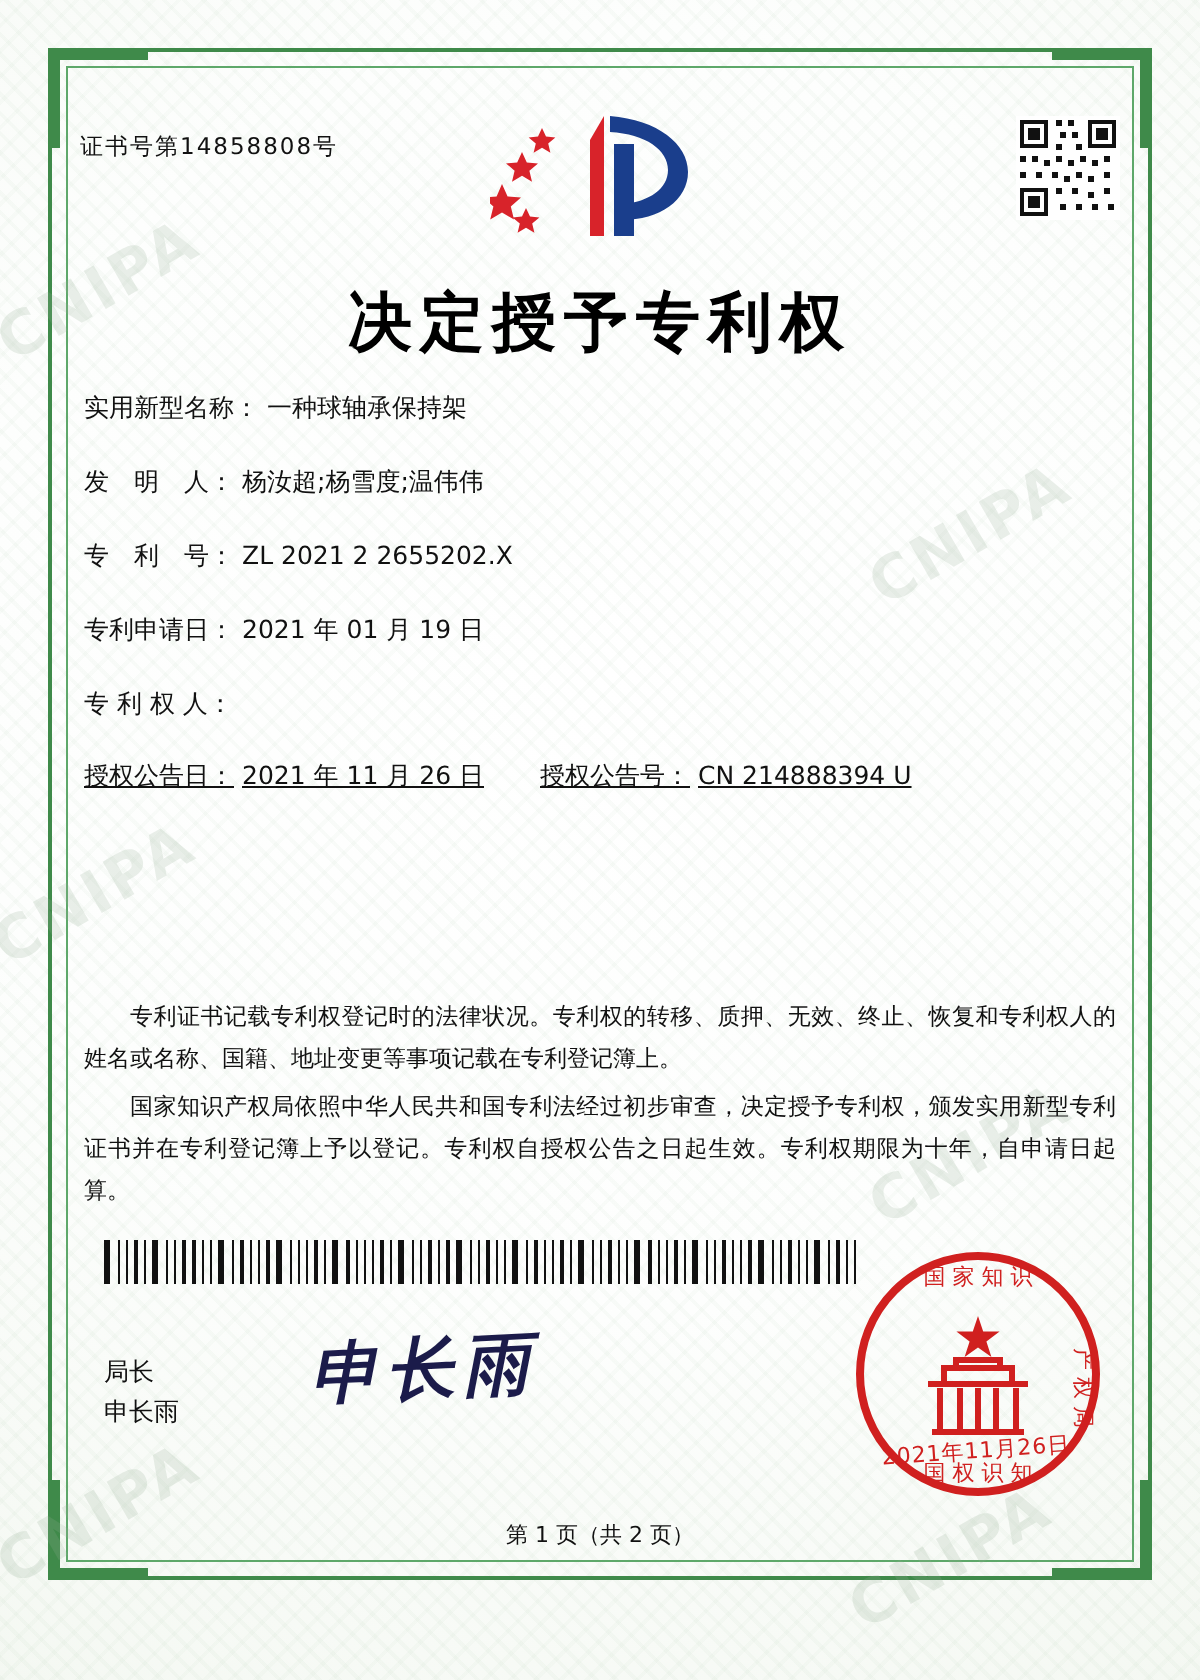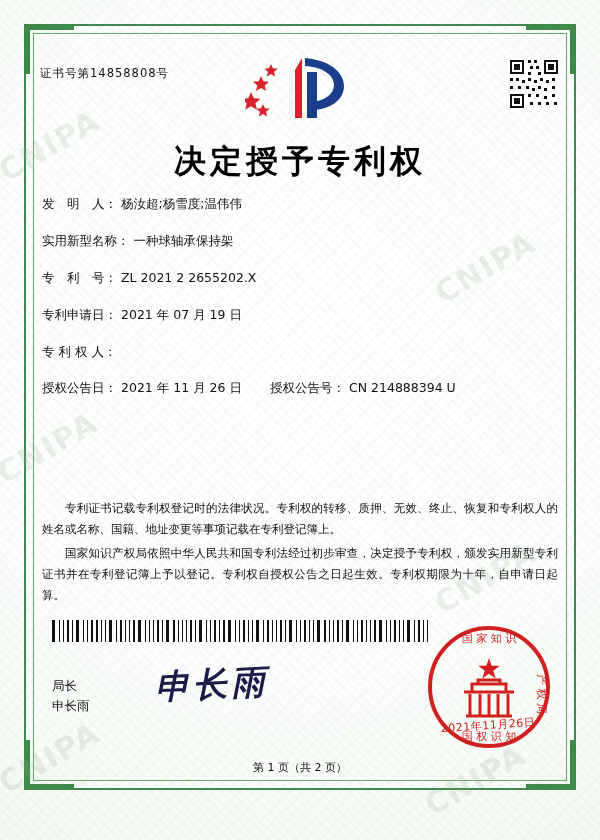--- a/index.html
+++ b/index.html
@@ -68,21 +68,21 @@
     position:absolute;left:0;right:0;top:140px;
     text-align:center;
     font-family:"DejaVu Serif","Liberation Serif",serif;
     font-size:32px;font-weight:bold;color:#000;letter-spacing:4px;
   }
 
   .fields{position:absolute;left:42px;right:42px;top:196px;font-size:12.5px;color:#111;}
   .frow{display:flex;align-items:flex-start;margin-bottom:20px;line-height:1.35;}
   .flabel{white-space:pre;flex:0 0 auto;}
   .fvalue{margin-left:4px;}
-  .frow-split{display:flex;margin-bottom:8px;}
+  .frow-split{display:flex;margin-bottom:8px;text-decoration:underline;}
   .frow-split .left{flex:0 0 228px;}
   .frow-split .right{flex:1;}
 
   .para{
     position:absolute;left:42px;right:42px;top:498px;
     font-size:11.5px;color:#111;line-height:1.85;text-align:justify;
   }
   .para p{margin:0 0 2px 0;text-indent:2em;}
 
   .barcode{position:absolute;left:52px;top:620px;height:22px;display:flex;align-items:flex-end;}
@@ -192,34 +192,34 @@
         <rect x="38" y="44" width="3" height="3"></rect>
           <rect x="46" y="44" width="3" height="3"></rect>
       </g>
     </svg>
   </div>
 
   <div class="doc-title">决定授予专利权</div>
 
   <div class="fields">
     <div class="frow">
+      <span class="flabel">实用新型名称：</span>
+      <span class="fvalue">一种球轴承保持架</span>
+    </div>
+    <div class="frow">
       <span class="flabel">发　明　人：</span>
       <span class="fvalue">杨汝超;杨雪度;温伟伟</span>
-    </div>
-    <div class="frow">
-      <span class="flabel">实用新型名称：</span>
-      <span class="fvalue">一种球轴承保持架</span>
     </div>
     <div class="frow">
       <span class="flabel">专　利　号：</span>
       <span class="fvalue">ZL 2021 2 2655202.X</span>
     </div>
     <div class="frow">
       <span class="flabel">专利申请日：</span>
-      <span class="fvalue">2021 年 07 月 19 日</span>
+      <span class="fvalue">2021 年 01 月 19 日</span>
     </div>
     <div class="frow">
       <span class="flabel">专 利 权 人：</span>
     </div>
     <div class="frow frow-split">
       <span class="left">
         <span class="flabel">授权公告日：</span><span class="fvalue">2021 年 11 月 26 日</span>
       </span>
       <span class="right">
         <span class="flabel">授权公告号：</span><span class="fvalue">CN 214888394 U</span>

